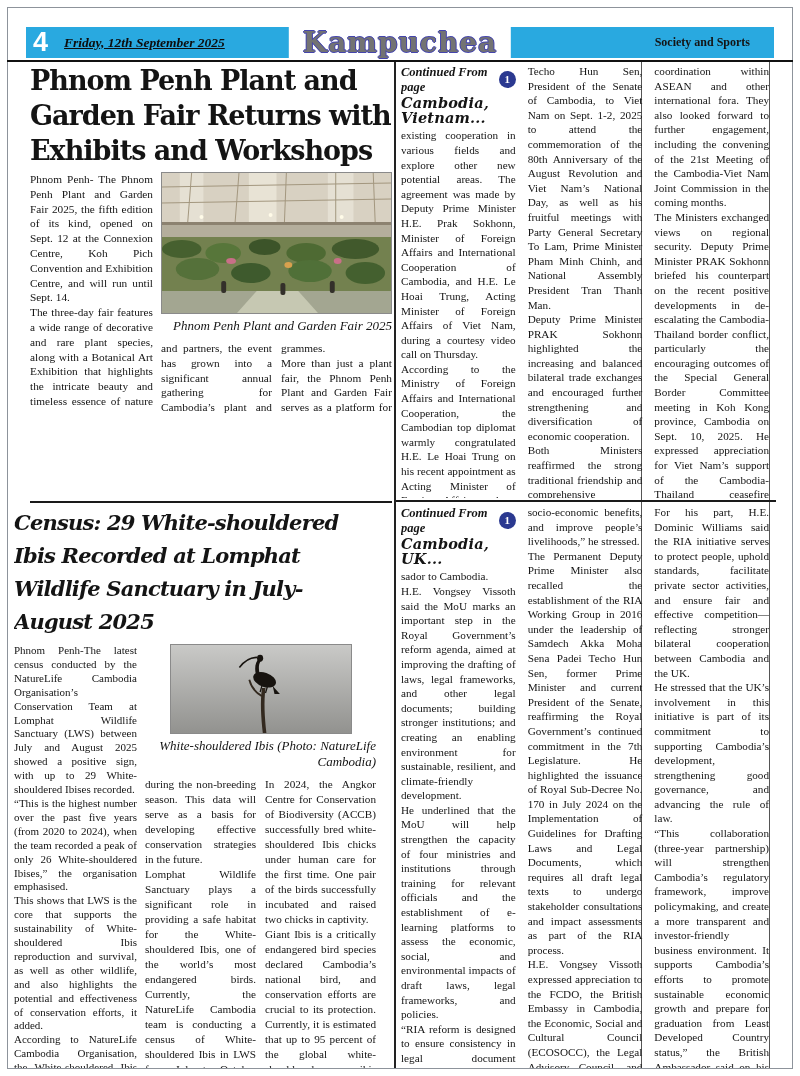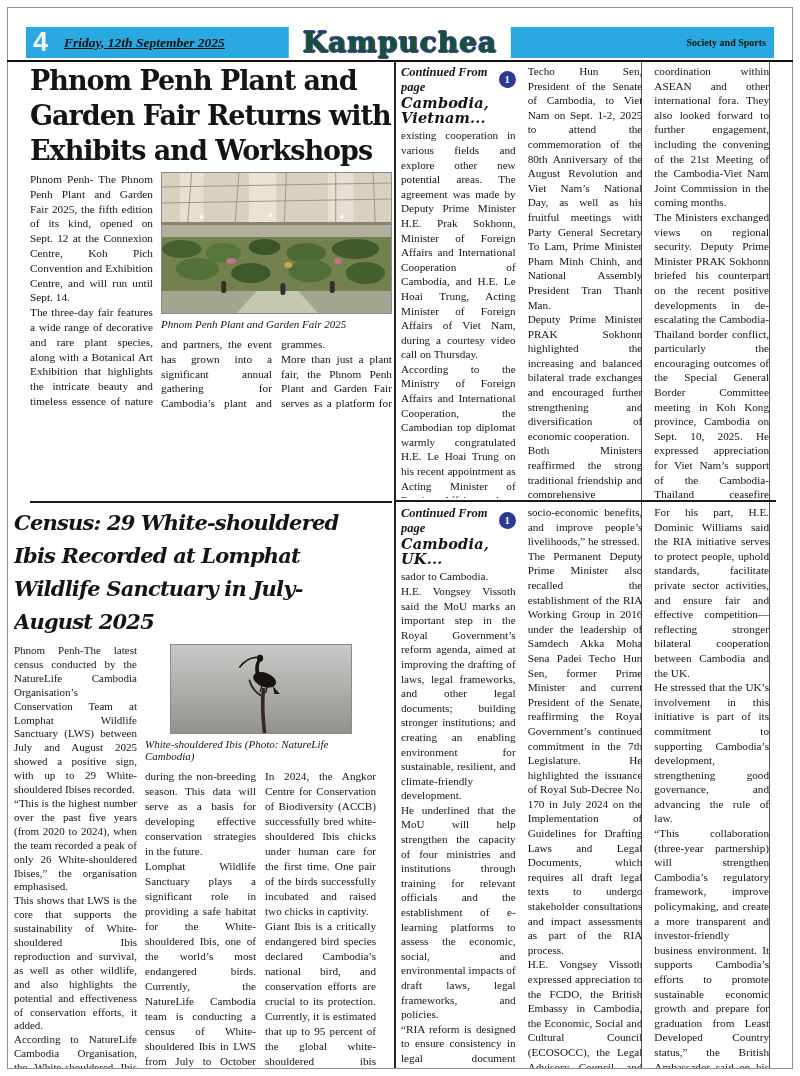--- a/index.html
+++ b/index.html
@@ -5,21 +5,21 @@
   html,body{margin:0;padding:0;width:800px;height:1076px;overflow:hidden;background:#fff;}
   body{position:relative;font-family:"Liberation Serif",serif;color:#141414;}
   .frame{position:absolute;left:7px;top:7px;right:7px;bottom:7px;border:1px solid #8d939b;}
   
   .topbar{position:absolute;left:26px;top:27px;width:748px;height:31px;background:#29a9e0;display:flex;align-items:center;}
   .pagenum{font-family:"Liberation Sans",sans-serif;font-weight:bold;color:#fff;font-size:27px;line-height:1;padding-left:7px;}
   .date{font-style:italic;font-weight:bold;font-size:13.5px;margin-left:16px;color:#0d0d0d;text-decoration:underline;}
   .masthead-box{position:absolute;left:50%;transform:translateX(-50%);top:0;height:100%;background:#fff;padding:0 14px;display:flex;align-items:center;}
   .masthead{font-family:"DejaVu Serif",serif;font-weight:bold;font-size:28px;letter-spacing:1px;color:#7e2038;
     text-shadow:1px 0 0 #4545ae,-1px 0 0 #4545ae,0 1px 0 #4545ae,0 -1px 0 #4545ae;}
-  .section{margin-left:auto;font-weight:bold;font-size:10px;padding-right:8px;text-align:center;}
+  .section{margin-left:auto;font-weight:bold;font-size:12px;padding-right:24px;text-align:center;}
   .header-rule{position:absolute;left:7px;right:7px;top:60px;height:2px;background:#111;}
   
   .vrule{position:absolute;background:#222;}
   .vrule-center{left:394px;top:62px;bottom:8px;width:2px;}
   .vrule-2{left:641px;top:62px;bottom:8px;width:1px;background:#555;}
   .vrule-3{left:769px;top:62px;bottom:8px;width:1px;background:#555;}
   .left-sep{position:absolute;left:30px;top:501px;width:362px;height:2px;background:#1a1a1a;}
   .right-sep{position:absolute;left:396px;top:500px;width:380px;height:2px;background:#1a1a1a;}
   
   .article{position:absolute;overflow:hidden;}
@@ -43,32 +43,32 @@
   
   .cont-head{display:flex;align-items:center;gap:7px;font-style:italic;font-weight:bold;font-size:12.5px;padding-top:1px;}
   .page-badge{width:17px;height:17px;border-radius:50%;background:#2b3990;color:#fff;font-style:normal;font-weight:bold;
     font-size:11px;display:inline-flex;align-items:center;justify-content:center;flex:none;}
   .kicker{font-family:"DejaVu Serif",serif;font-weight:bold;font-style:italic;font-size:14.5px;letter-spacing:.2px;margin:2px 0 3px;}
   
   .photo{border:1px solid #8a8a8a;overflow:hidden;}
   .photo1{height:140px;}
   .photo1 svg,.photo2 svg{display:block;width:100%;height:100%;}
   .photo2{height:88px;width:180px;margin:0 auto;}
-  .caption{font-style:italic;text-align:left;font-size:11px;margin:4px 0 7px;}
+  .caption{font-style:italic;text-align:right;font-size:13px;margin:4px 0 7px;}
 </style>
 </head>
 <body>
 
 <div class="frame"></div>
 
 <header class="topbar" style="background: rgb(41, 169, 224);">
   <span class="pagenum">4</span>
   <span class="date">Friday, 12th September 2025</span>
   <div class="masthead-box">
-    <span class="masthead" style="color: #14532d;">Kampuchea</span>
+    <span class="masthead" style="color: #737373;">Kampuchea</span>
   </div>
   <span class="section">Society and Sports</span>
 </header>
 <div class="header-rule"></div>
 
 <div class="vrule vrule-center"></div>
 <div class="vrule vrule-2"></div>
 <div class="vrule vrule-3"></div>
 <div class="left-sep"></div>
 <div class="right-sep"></div>

